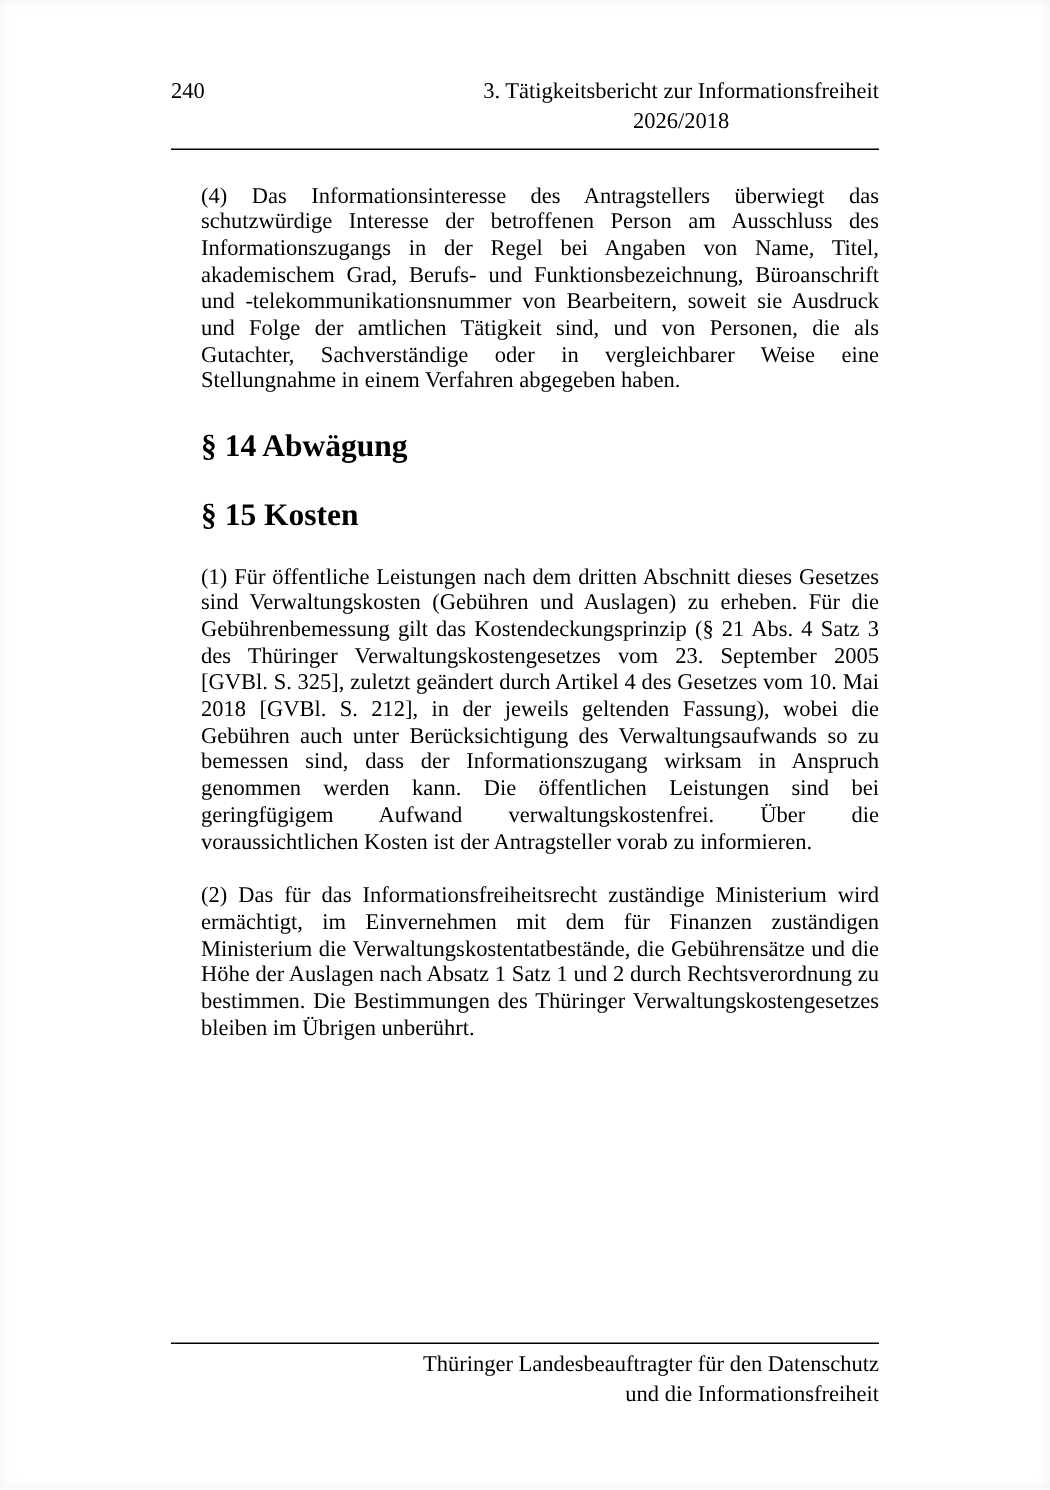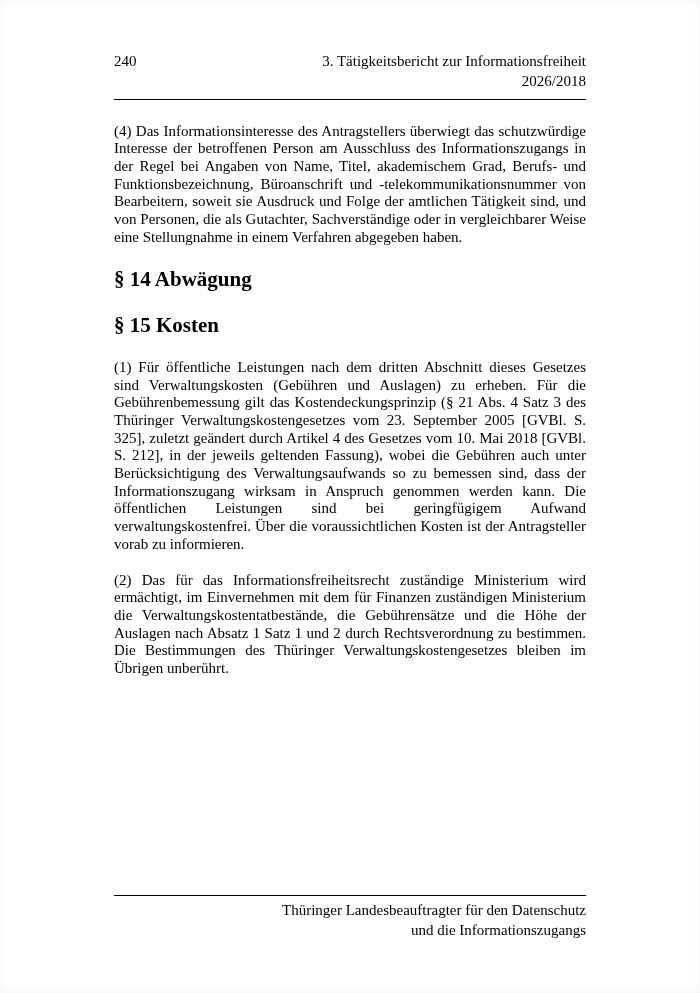--- a/index.html
+++ b/index.html
@@ -32,37 +32,38 @@
     align-items: flex-start;
     font-size: 15px;
     line-height: 1.32;
   }
 
   .page-num {
     white-space: nowrap;
   }
 
   .header-title {
-    text-align: right;
+    text-align: center;
   }
 
   .rule {
     border-top: 1px solid #000000;
     height: 0;
   }
 
   .header-rule {
     margin-top: 7px;
   }
 
   .page-body {
     margin-top: 23px;
     font-size: 15px;
     line-height: 1.18;
     text-align: justify;
+    margin-left: 20px;
   }
 
   .para {
     margin: 0 0 18px 0;
   }
 
   .heading {
     font-size: 21px;
     font-weight: bold;
     text-align: left;
@@ -112,17 +113,17 @@
 
       <p class="para">(2) Das für das Informationsfreiheitsrecht zuständige Ministerium wird ermächtigt, im Einvernehmen mit dem für Finanzen zuständigen Ministerium die Verwaltungskostentatbestände, die Gebührensätze und die Höhe der Auslagen nach Absatz 1 Satz 1 und 2 durch Rechtsverordnung zu bestimmen. Die Bestimmungen des Thüringer Verwaltungskostengesetzes bleiben im Übrigen unberührt.</p>
     </main>
 
   </div>
 
   <footer class="page-footer">
     <div class="rule footer-rule"></div>
     <div>
       <div>Thüringer Landesbeauftragter für den Datenschutz</div>
-      <div>und die Informationszugangs</div>
+      <div>und die Informationsfreiheit</div>
     </div>
   </footer>
 
 </div>
 
 </body></html>

